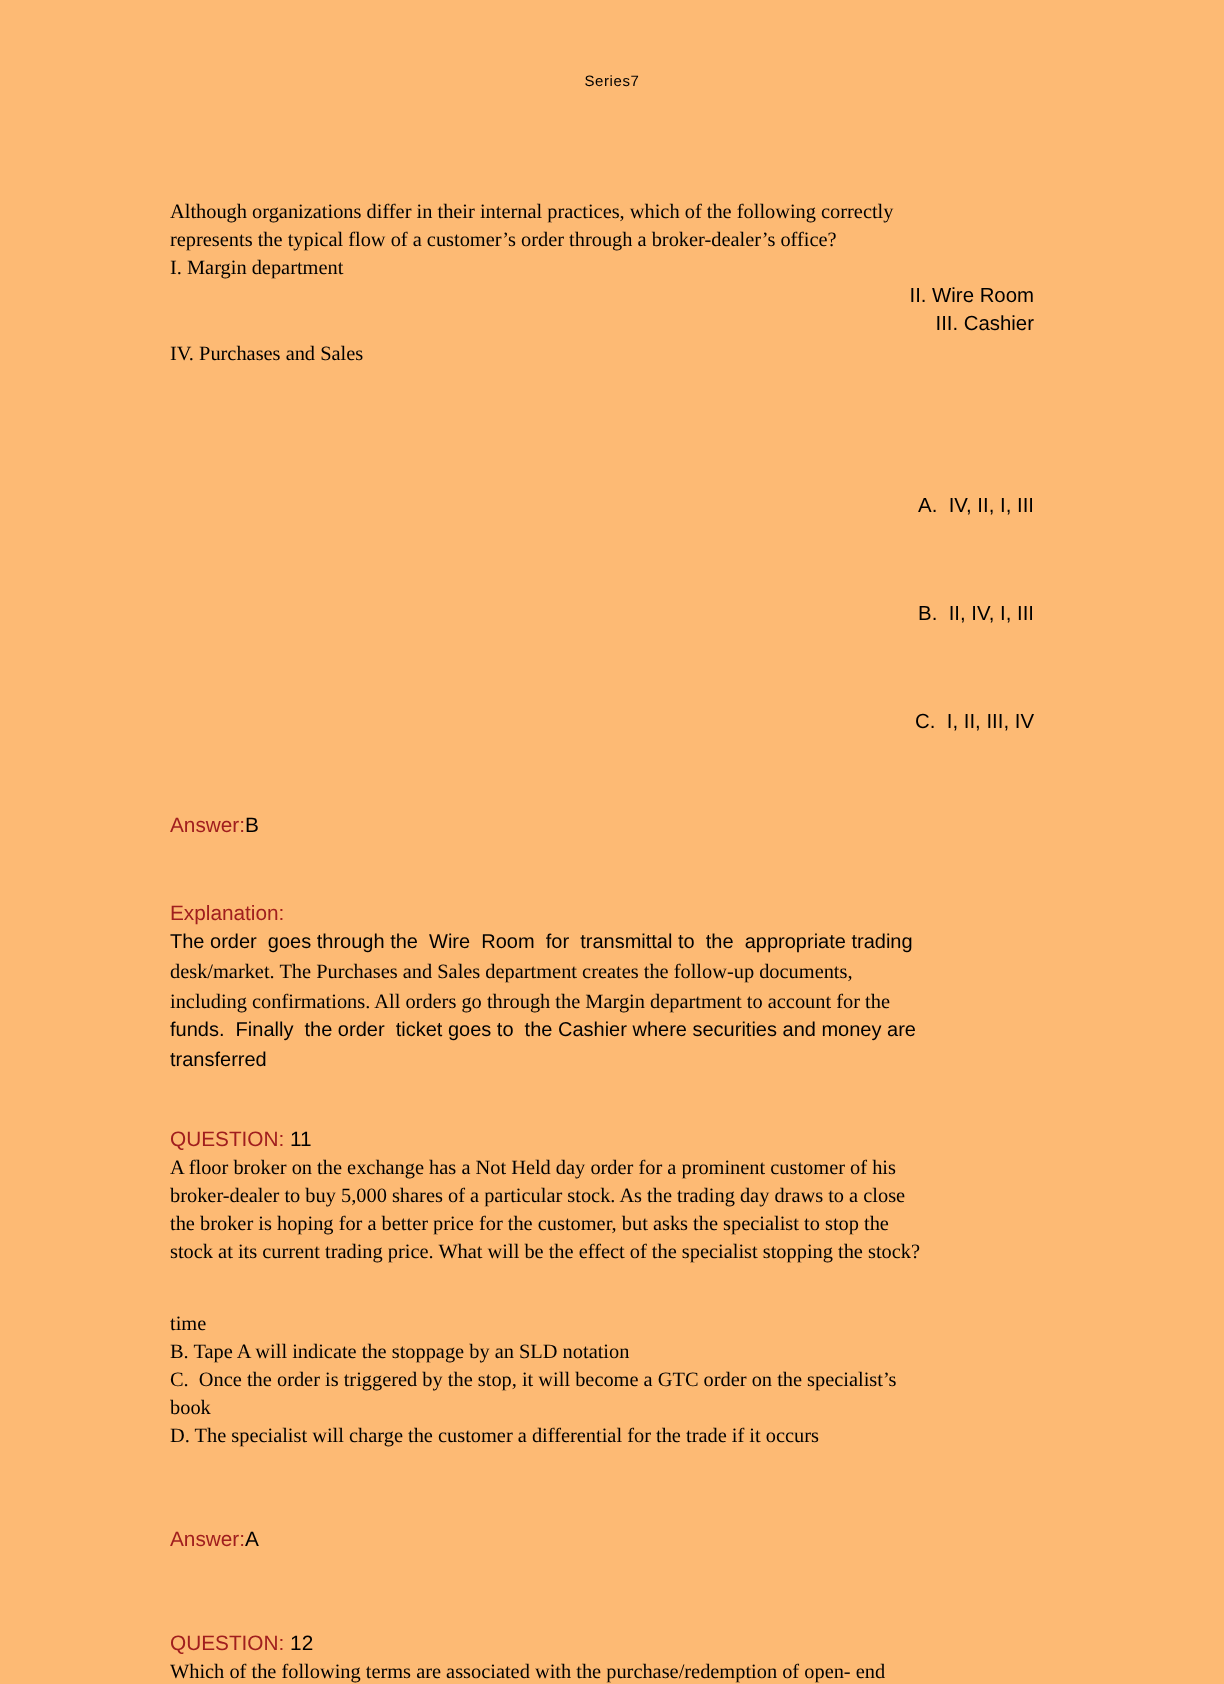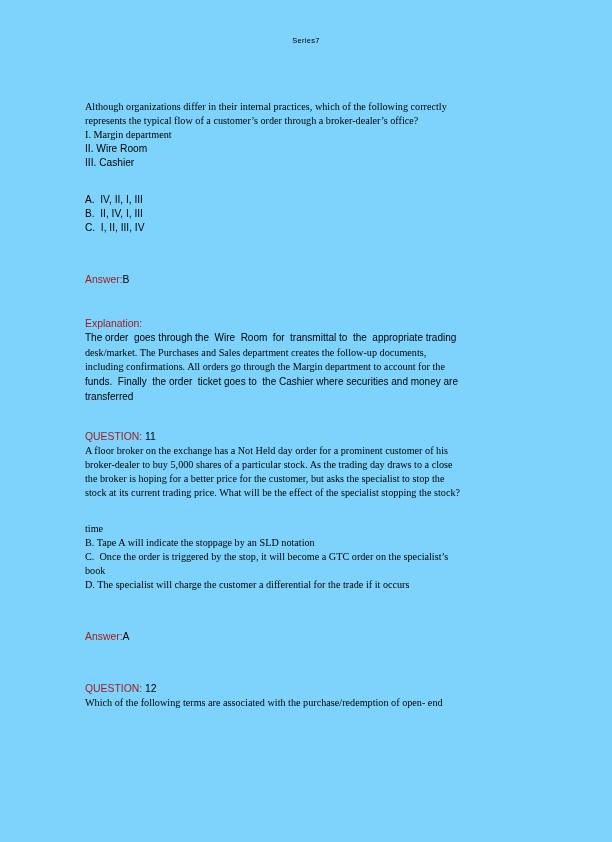--- a/index.html
+++ b/index.html
@@ -13,21 +13,21 @@
     position: relative;
     overflow: hidden;
     font-family: "Liberation Serif", serif;
     color: #000000;
     -webkit-font-smoothing: none;
   }
 
   .page {
     position: absolute;
     inset: 0;
-    background: #7dd3fc;
+    background: #fdba74;
   }
 
   
   .doc-header {
     position: absolute;
     top: 36px;
     left: 0;
     width: 612px;
     text-align: center;
     font-family: "Liberation Sans", sans-serif;
@@ -49,20 +49,21 @@
   
   .serif {
     font-family: "Liberation Serif", serif;
     font-size: 10.2px;
     line-height: 14px;
   }
   .sans {
     font-family: "Liberation Sans", sans-serif;
     font-size: 10.2px;
     line-height: 14px;
+    text-align: right;
   }
 
   
   .hd-red {
     font-family: "Liberation Sans", sans-serif;
     font-weight: normal;
     font-size: 10.4px;
     color: #A01E1E;
     line-height: 14px;
   }
@@ -73,21 +74,21 @@
     color: #000000;
   }
 
   .line { display: block; white-space: pre-wrap; }
   .gap-md { height: 22px; }
   .gap-lg { height: 30px; }
   .gap-xl { height: 34px; }
 
   .roman-list .line { line-height: 14.2px; }
 
-  .opt-list .line { line-height: 14.2px; }
+  .opt-list .line { line-height: 14.2px; margin-top: 40px; }
 
   
   .exp-sans {
     font-family: "Liberation Sans", sans-serif;
     font-size: 10px;
     line-height: 14.6px;
     text-align: justify;
     text-align-last: left;
   }
   .exp-serif {
@@ -111,20 +112,21 @@
 
       <div class="serif">
         <span class="line">Although organizations differ in their internal practices, which of the following correctly</span>
         <span class="line">represents the typical flow of a customer’s order through a broker-dealer’s office?</span>
       </div>
 
       <div class="roman-list">
         <span class="line serif">I. Margin department</span>
         <span class="line sans">II. Wire Room</span>
         <span class="line sans">III. Cashier</span>
+        <span class="line serif">IV. Purchases and Sales</span>
       </div>
 
       <div class="gap-md"></div>
 
       <div class="opt-list">
         <span class="line sans">A.  IV, II, I, III</span>
         <span class="line sans">B.  II, IV, I, III</span>
         <span class="line sans">C.  I, II, III, IV</span>
       </div>
 

